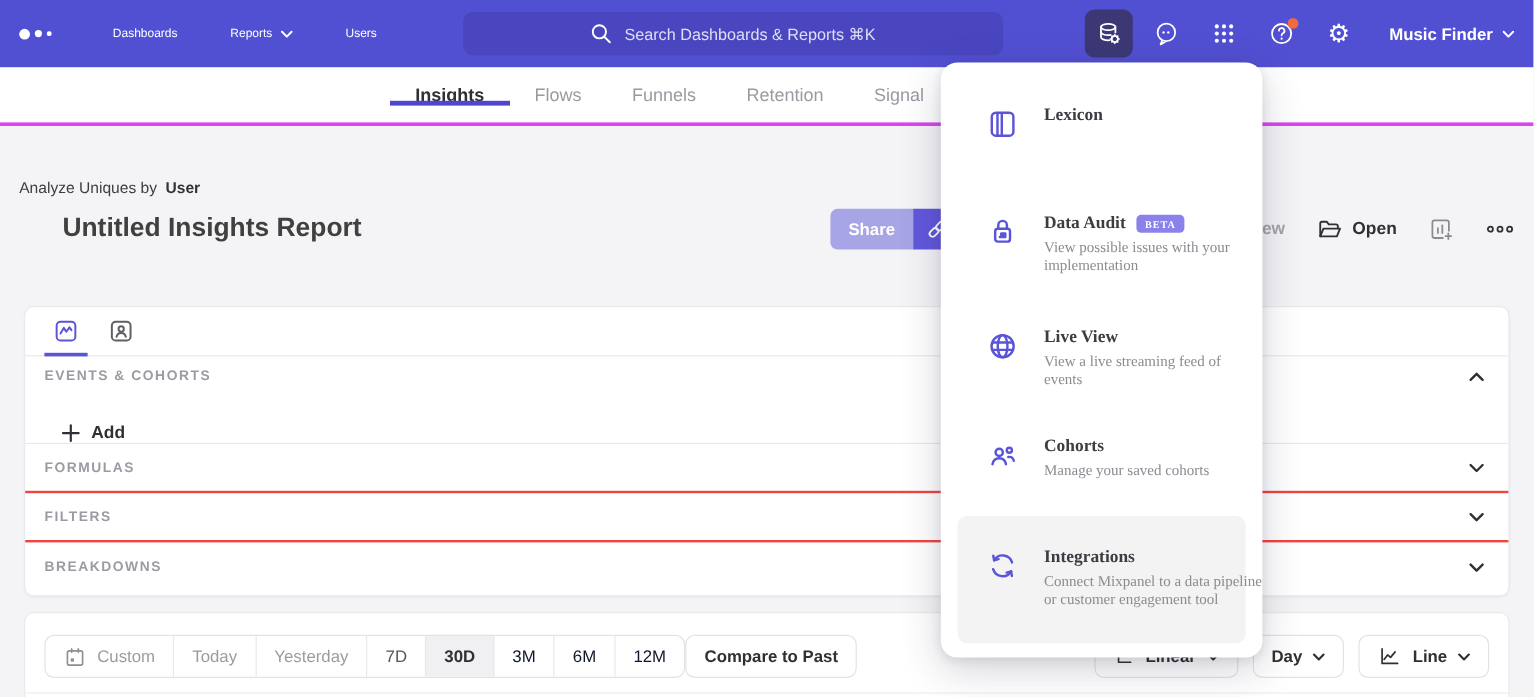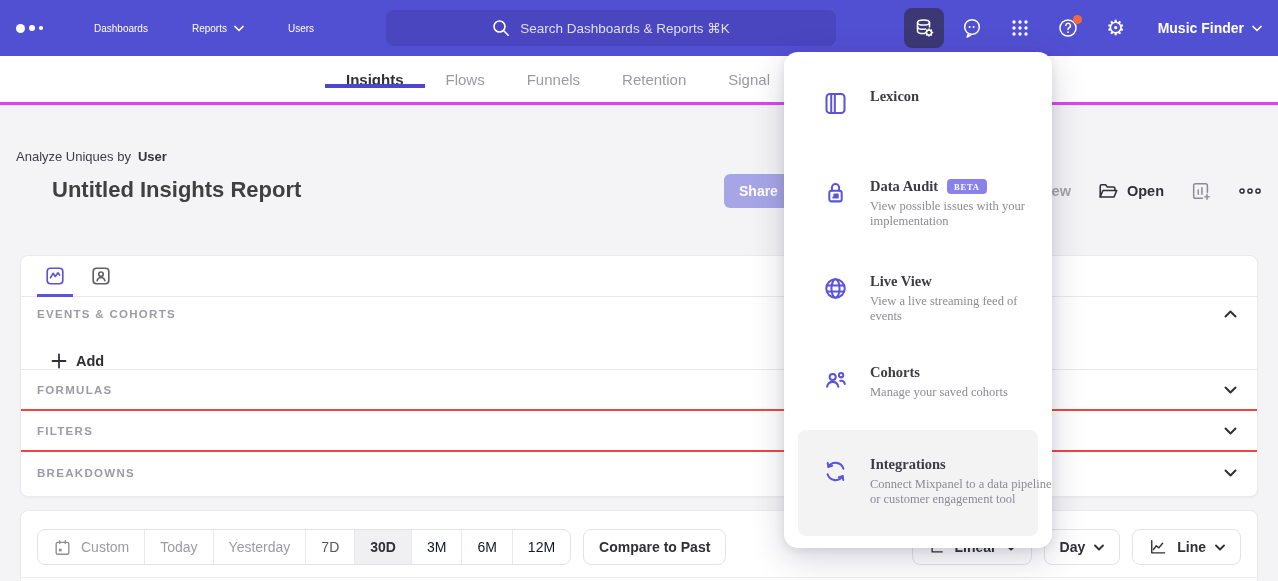--- a/index.html
+++ b/index.html
@@ -27,21 +27,21 @@
   
   .tabbar { position:absolute; left:0; top:56px; width:1278px; height:49px; background:#fff; border-bottom:3px solid #d946ef; display:flex; align-items:center; padding-left:325px; }
   .rtab { display:flex; align-items:center; padding:0 21px; font-size:15px; color:#9a9aa3; cursor:pointer; position:relative; }
   .rtab.active { color:#2f2f35; font-weight:700; }
   .rtab.active::after { content:""; position:absolute; left:0; right:0; bottom:0; height:4px; background:#4f46cf; }
 
   
   .analyze-line { position:absolute; left:16px; top:149px; font-size:13px; color:#3e3e45; display:flex; gap:7px; }
   .analyze-line .entity { font-weight:700; color:#33333a; }
   .report-title { position:absolute; left:16px; top:177px; font-size:22px; font-weight:700; color:#404040;margin-left:36px; }
-  .share-group { position:absolute; left:724px; top:174px; height:34px; display:flex; z-index:5; }
+  .share-group { position:absolute; left:692px; top:174px; height:34px; display:flex; z-index:5; }
   .share-btn { background:#a8a5e6; color:#fff; font-size:14px; font-weight:600; border:none; border-radius:6px 0 0 6px; padding:0 15px; cursor:pointer; height:34px; }
   .link-btn { background:#6157dc; border:none; border-radius:0 6px 6px 0; width:40px; display:flex; align-items:center; justify-content:center; color:#fff; cursor:pointer; height:34px; }
   .header-actions { position:absolute; right:16px; top:176px; display:flex; align-items:center; gap:26px; height:30px; }
   .hact { display:flex; align-items:center; gap:8px; font-size:14.5px; cursor:pointer; }
   .hact.new { color:#a3a3ab; font-weight:600; }
   .hact.open { color:#2f2f35; font-weight:700; }
   .hact.icon-only { color:#8a8a92; }
   .hact.more { color:#2f2f35; }
 
   
@@ -61,21 +61,21 @@
   
   .bottom-card { position:absolute; left:20px; top:510px; width:1238px; height:100px; background:#fff; border:1px solid #eaeaed; border-radius:8px; }
   .controls-row { position:absolute; left:16px; right:16px; top:18px; height:36px; display:flex; align-items:center; }
   .seg-control { display:flex; align-items:stretch; height:36px; border:1px solid #e3e3e6; border-radius:8px; overflow:hidden; background:#fff; }
   .seg { display:flex; align-items:center; gap:9px; padding:0 15px; font-size:14px; color:#9b9ba2; border-right:1px solid #e9e9ec; cursor:pointer; white-space:nowrap;text-align:right; }
   .seg:last-child { border-right:none; }
   .seg.d7 { color:#55555c; }
   .seg.med { color:#0f172a; }
   .seg.active { background:#f0f0f3; color:#2f2f35; font-weight:700; }
   .btn { display:flex; align-items:center; gap:9px; height:36px; padding:0 15px; border:1px solid #e3e3e6; border-radius:8px; background:#fff; font-size:14px; font-weight:700; color:#2f2f35; cursor:pointer; white-space:nowrap; }
-  .compare-btn { margin-left:12px; }
+  .compare-btn { }
   .right-btns { margin-left:auto; display:flex; gap:12px; }
   .card-divider { position:absolute; left:0; right:0; top:66px; height:1px; background:#ededf0; }
 
   
   .popover { position:absolute; left:784px; top:52px; width:268px; height:496px; background:#fff; border-radius:14px; box-shadow:0 10px 34px rgba(40,40,70,.20), 0 2px 8px rgba(40,40,70,.10); z-index:40; }
   .pop-item { position:absolute; left:38px; right:16px; display:flex; gap:20px; cursor:pointer;font-family:Liberation Serif, serif; }
   .pop-icon { width:28px; flex:0 0 28px; color:#5a54d8; padding-top:2px; }
   .pop-title-row { display:flex; align-items:center; gap:9px; }
   .pop-title { font-size:14.5px; font-weight:700; color:#3c3c42; }
   .pop-badge { font-size:8.5px; font-weight:700; letter-spacing:.8px; color:#fff; background:#8a82ea; border-radius:4px; padding:3px 7px 2px; }

